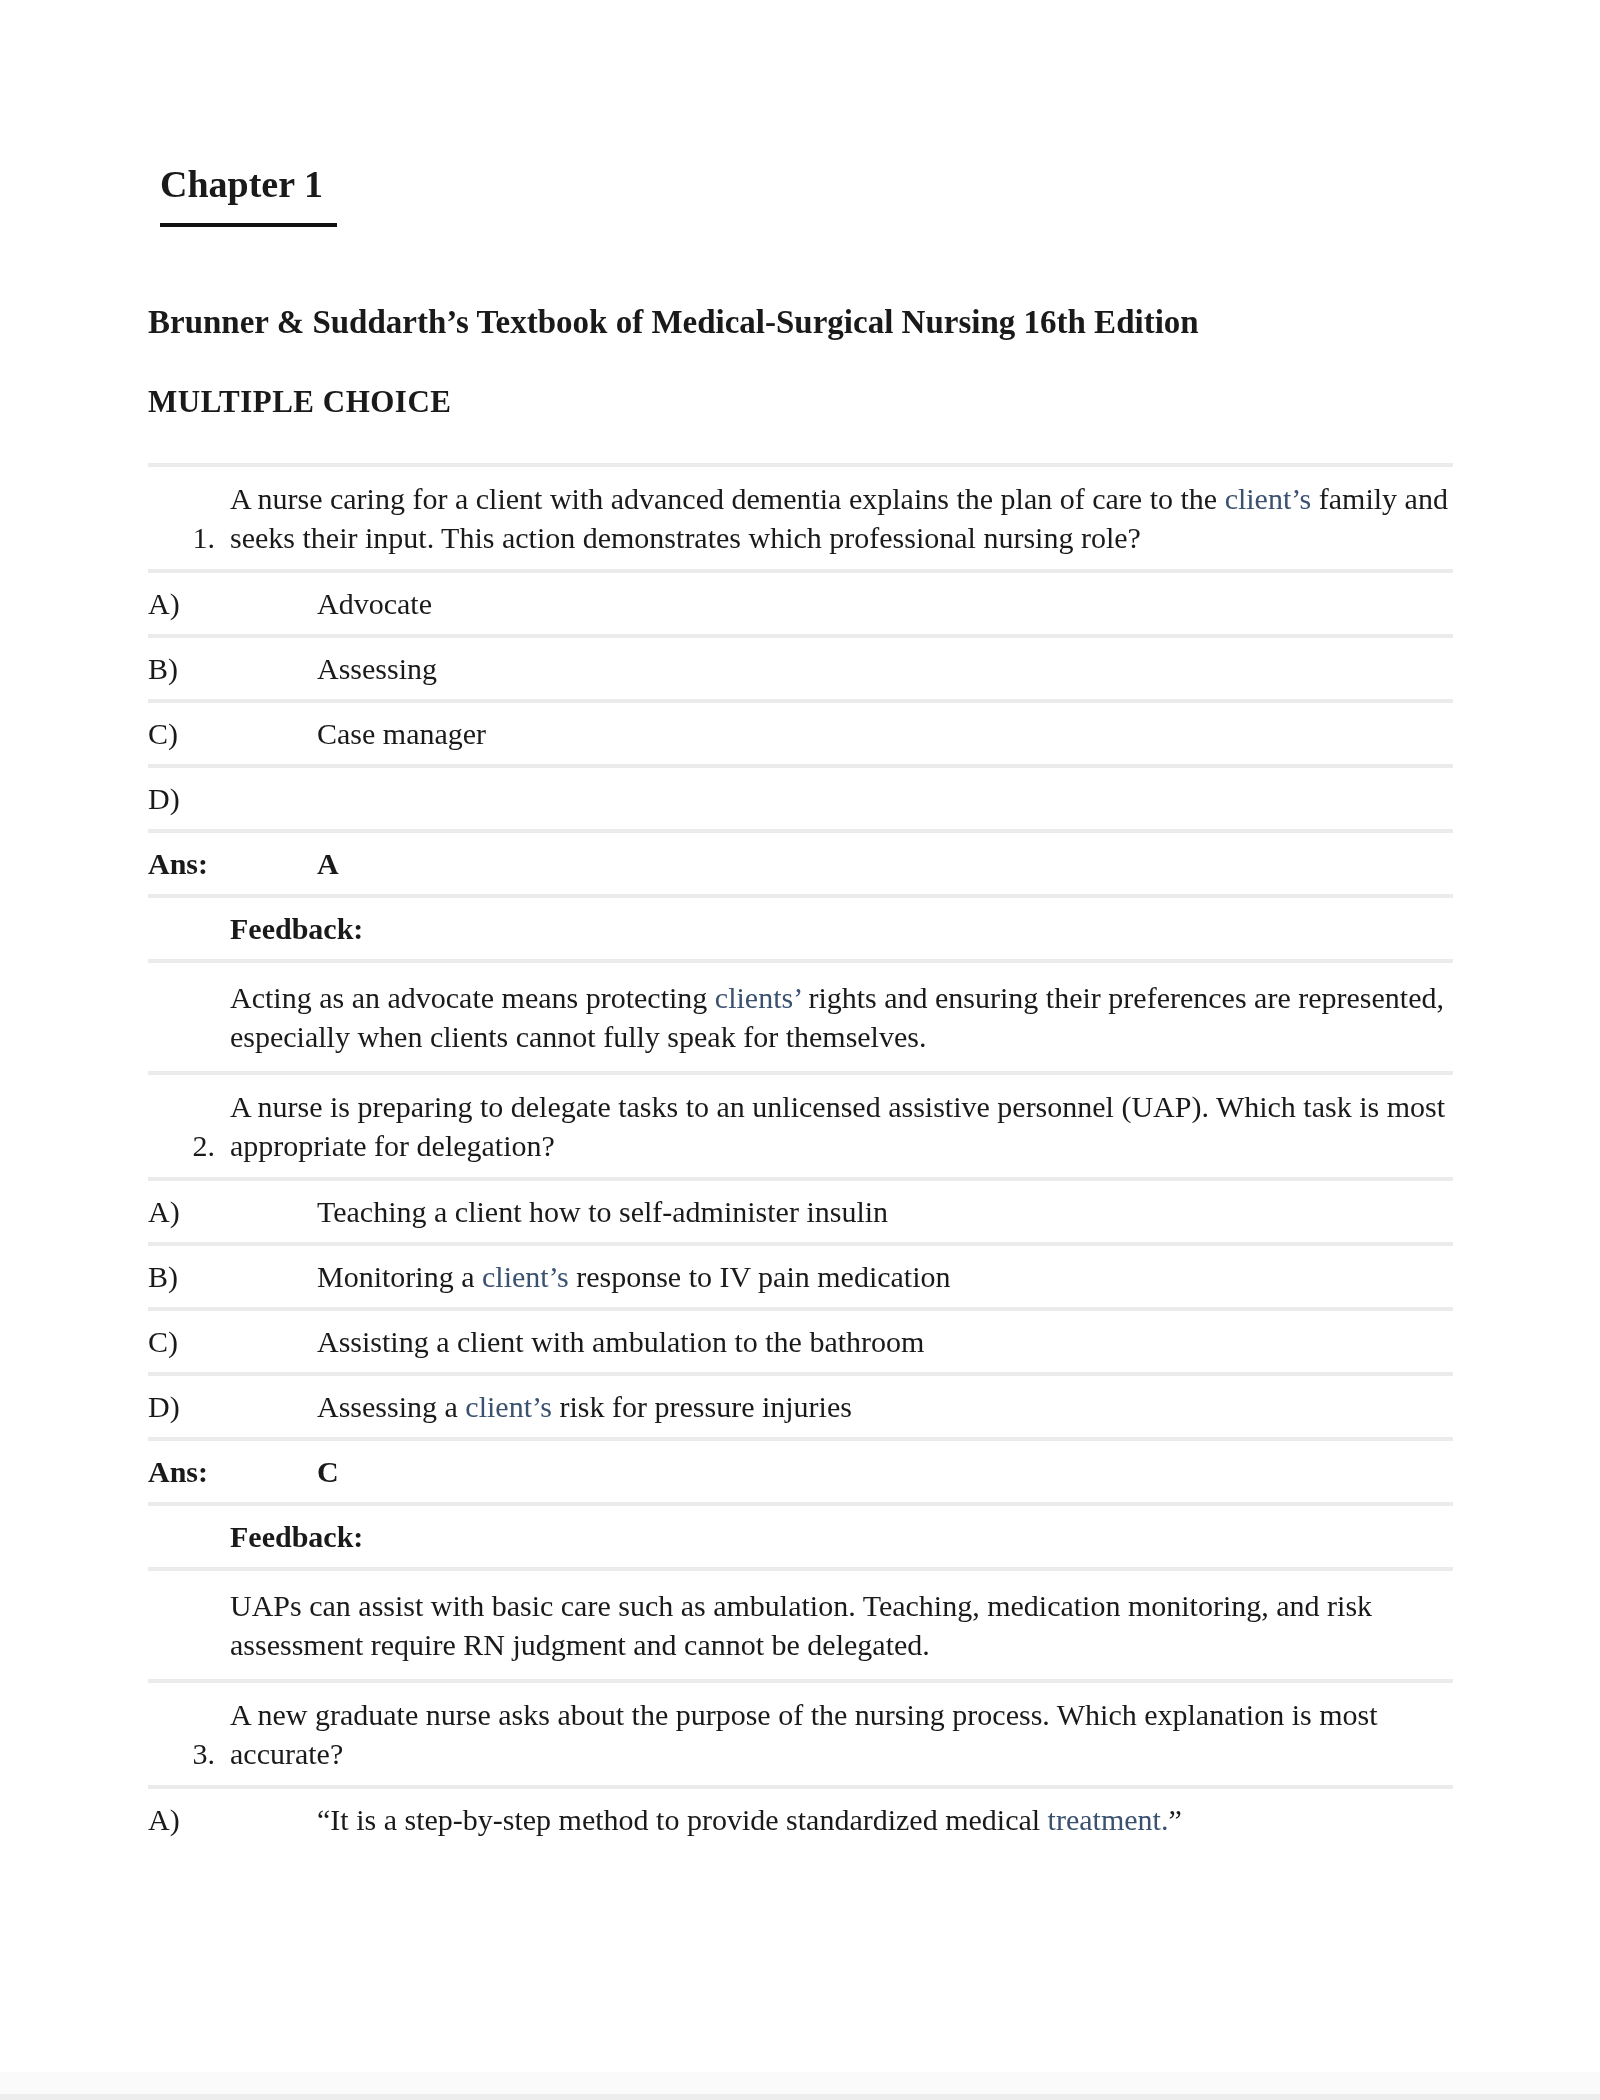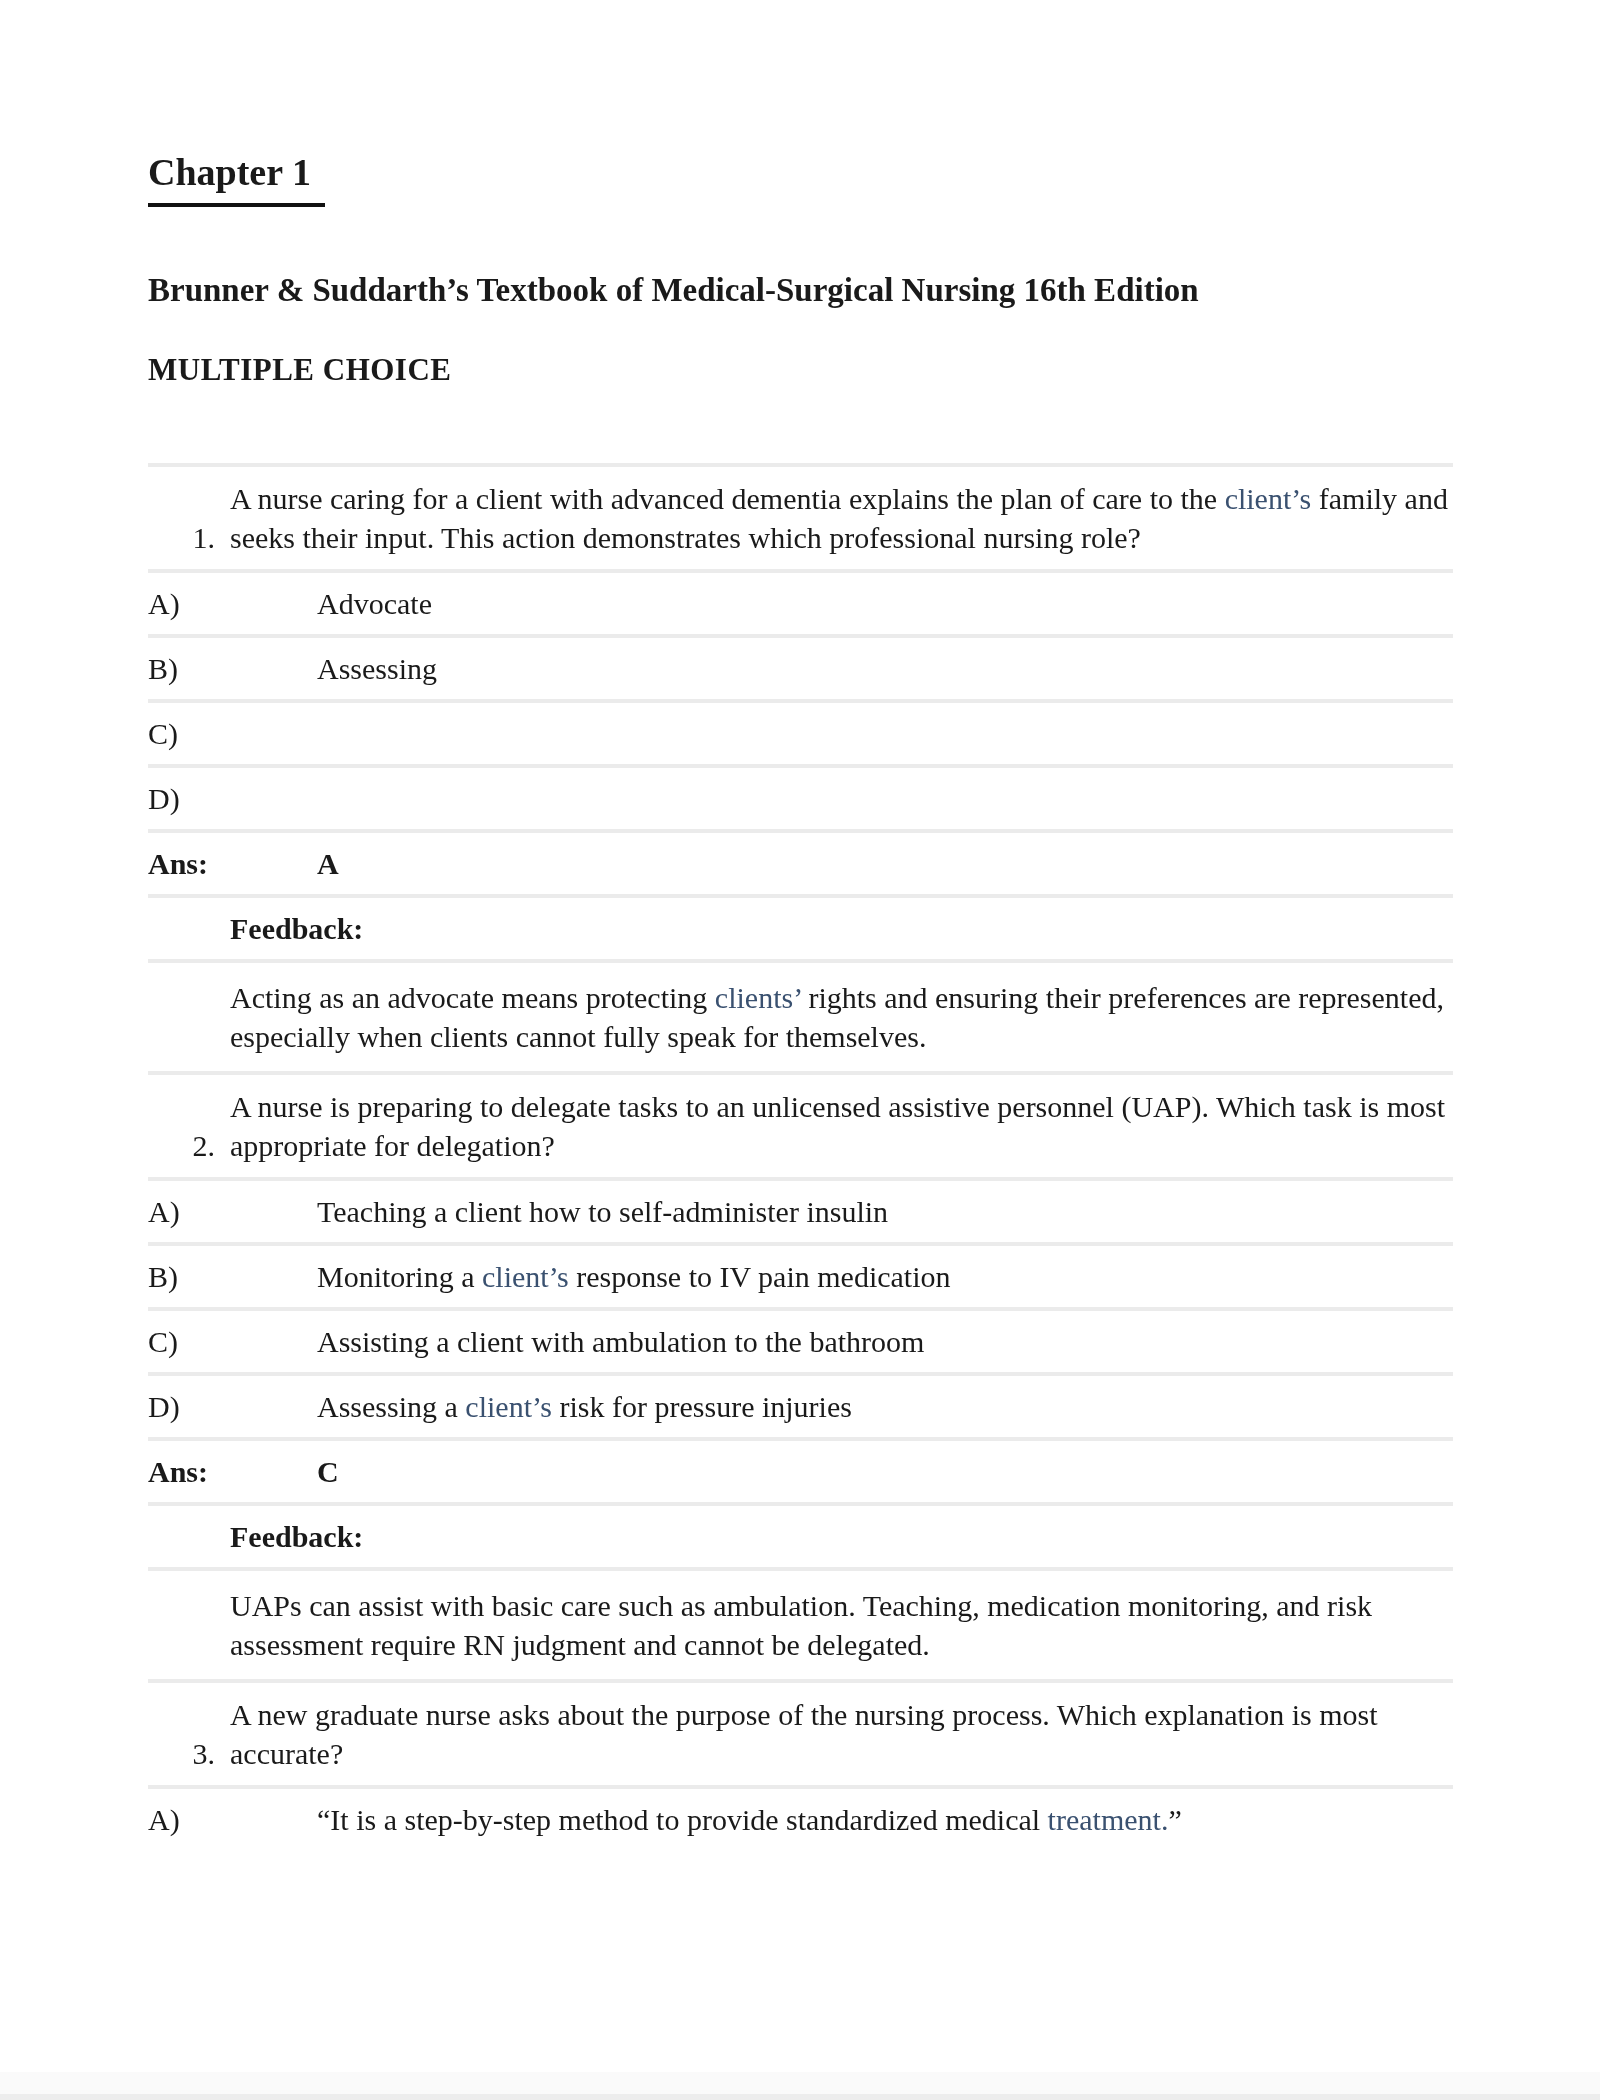--- a/index.html
+++ b/index.html
@@ -11,22 +11,22 @@
   .page{
     position:relative;
     width:1600px;height:2100px;
     background:#ffffff;
     font-family:"Liberation Serif","DejaVu Serif",serif;
     font-size:30px;line-height:39px;color:var(--text);
     overflow:hidden;
   }
   .header{position:absolute;left:148px;top:150px;width:1310px;}
   .chapter{
-    font-size:38px;line-height:44px;font-weight:700;margin:0;
-    display:inline-block;border-bottom:4px solid #111;padding:0 14px 9px 0;
+    font-size:38px;line-height:44px;font-weight:700;margin:12px;
+    display:inline-block;border-bottom:4px solid #111;padding:0 14px 17px 0;
   }
   .book{font-size:33px;line-height:38px;font-weight:700;margin-top:64px;}
   .section{font-size:31px;line-height:36px;font-weight:700;margin-top:43px;letter-spacing:.5px;}
 
   .qa{position:absolute;left:148px;top:463px;width:1305px;}
   .row{border-top:4px solid var(--divider);display:flex;align-items:flex-start;}
   .qrow{padding:12px 0;}
   .orow,.ansrow,.fblrow{padding:11px 0;}
   .fbtrow{padding:15px 0;}
   .num{
@@ -65,20 +65,21 @@
     <div class="row orow">
       <div class="letter">A)</div>
       <div class="otext"><span>Advocate</span></div>
     </div>
     <div class="row orow">
       <div class="letter">B)</div>
       <div class="otext"><span>Assessing</span></div>
     </div>
     <div class="row orow">
       <div class="letter">C)</div>
+      <div class="otext"><span>Case manager</span></div>
     </div>
     <div class="row orow">
       <div class="letter">D)</div>
     </div>
     <div class="row ansrow">
       <div class="letter bold">Ans:</div>
       <div class="otext bold">A</div>
     </div>
     <div class="row fblrow">
       <div class="indent bold">Feedback:</div>

